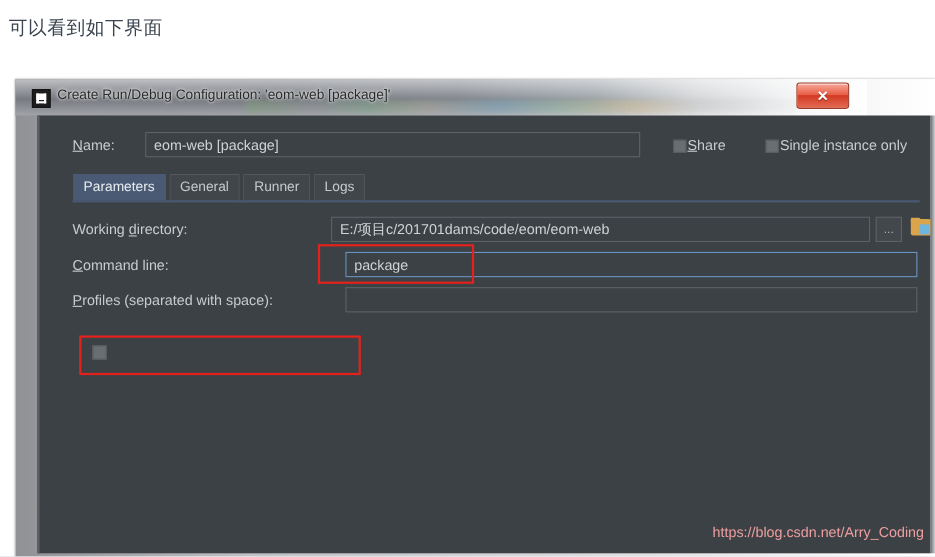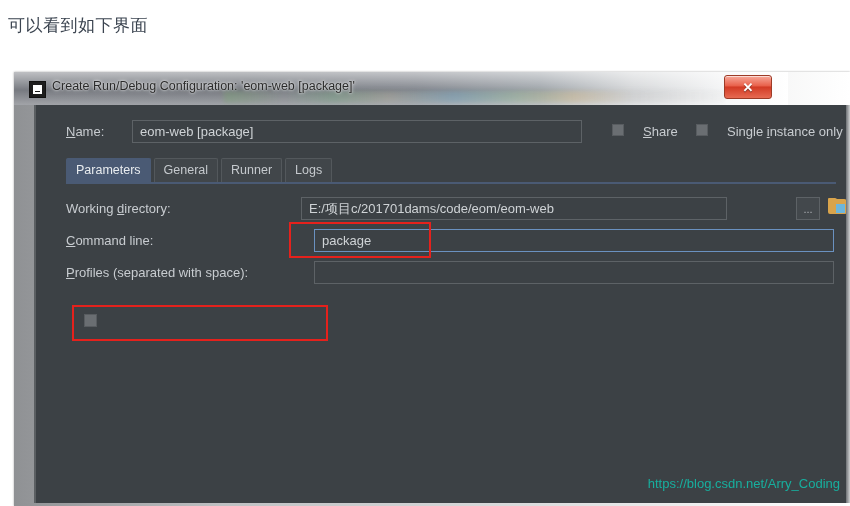--- a/index.html
+++ b/index.html
@@ -133,21 +133,21 @@
     line-height: 19px;
     height: 23px;
     outline: none;
     font-family: "Liberation Sans", sans-serif;
   }
   .name-input {
     position: absolute; left: 80px; top: 0;
     width: 450px;
   }
 
-  .chk-wrap { position: absolute; display: flex; align-items: flex-start; gap: 19px; cursor: pointer; }
+  .chk-wrap { position: absolute; display: flex; align-items: flex-end; gap: 1px; cursor: pointer; }
   .chk {
     width: 12px; height: 12px;
     background: #6a6e72;
     border: 1px solid #585c60;
     display: inline-block;
     box-sizing: border-box;
   }
   .chk-share { left: 560px; top: 4px; }
   .chk-single { left: 644px; top: 4px; }
 
@@ -178,21 +178,21 @@
   }
 
   
   .form-row { position: absolute; left: 30px; height: 24px; }
   .row-wd { top: 92px; }
   .row-cl { top: 124px; }
   .row-pr { top: 156px; }
 
   .row-lbl { position: absolute; left: 0; top: 4px; }
 
-  .wd-input { position: absolute; left: 235px; top: 0; width: 426px; }
+  .wd-input { position: absolute; left: 235px; top: 0; width: 490px; }
   .btn-ellipsis {
     position: absolute; left: 730px; top: 0;
     width: 24px; height: 23px;
     border: 1px solid #5d6266;
     background: #43484c;
     color: #aeb2b6;
     font-size: 11px;
     display: flex; align-items: center; justify-content: center;
     cursor: pointer;
     box-sizing: border-box;
@@ -243,21 +243,21 @@
     box-sizing: border-box;
     pointer-events: none;
   }
   .anno-cmd { left: 253px; top: 117px; width: 142px; height: 36px; }
   .anno-res { left: 36px; top: 200px; width: 256px; height: 36px; }
 
   
   .watermark {
     position: absolute;
     right: 6px; bottom: 12px;
-    color: #14b8a6;
+    color: #fca5a5;
     font-size: 13px;
     white-space: nowrap;
     opacity: .92;
   }
 </style>
 </head>
 <body>
 
 <div id="root">
 

